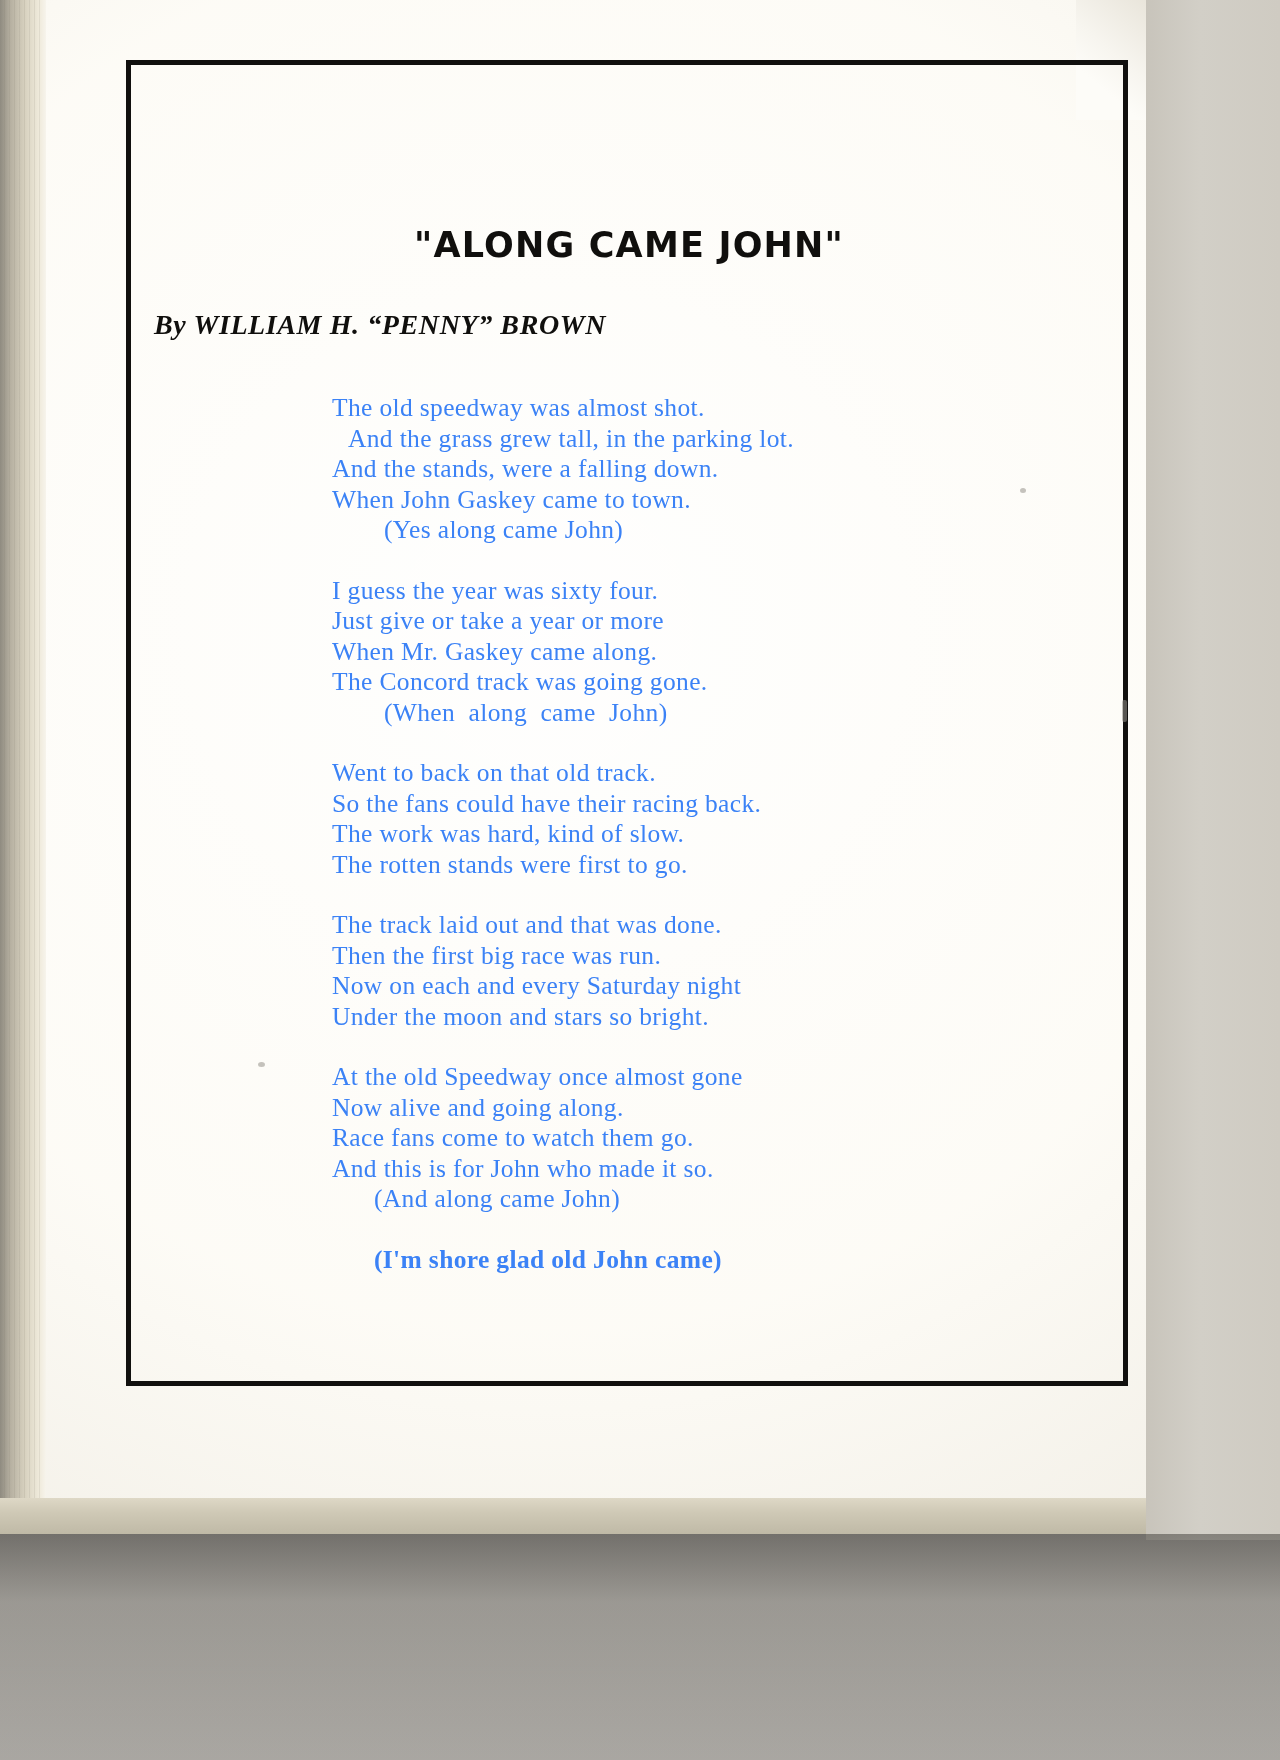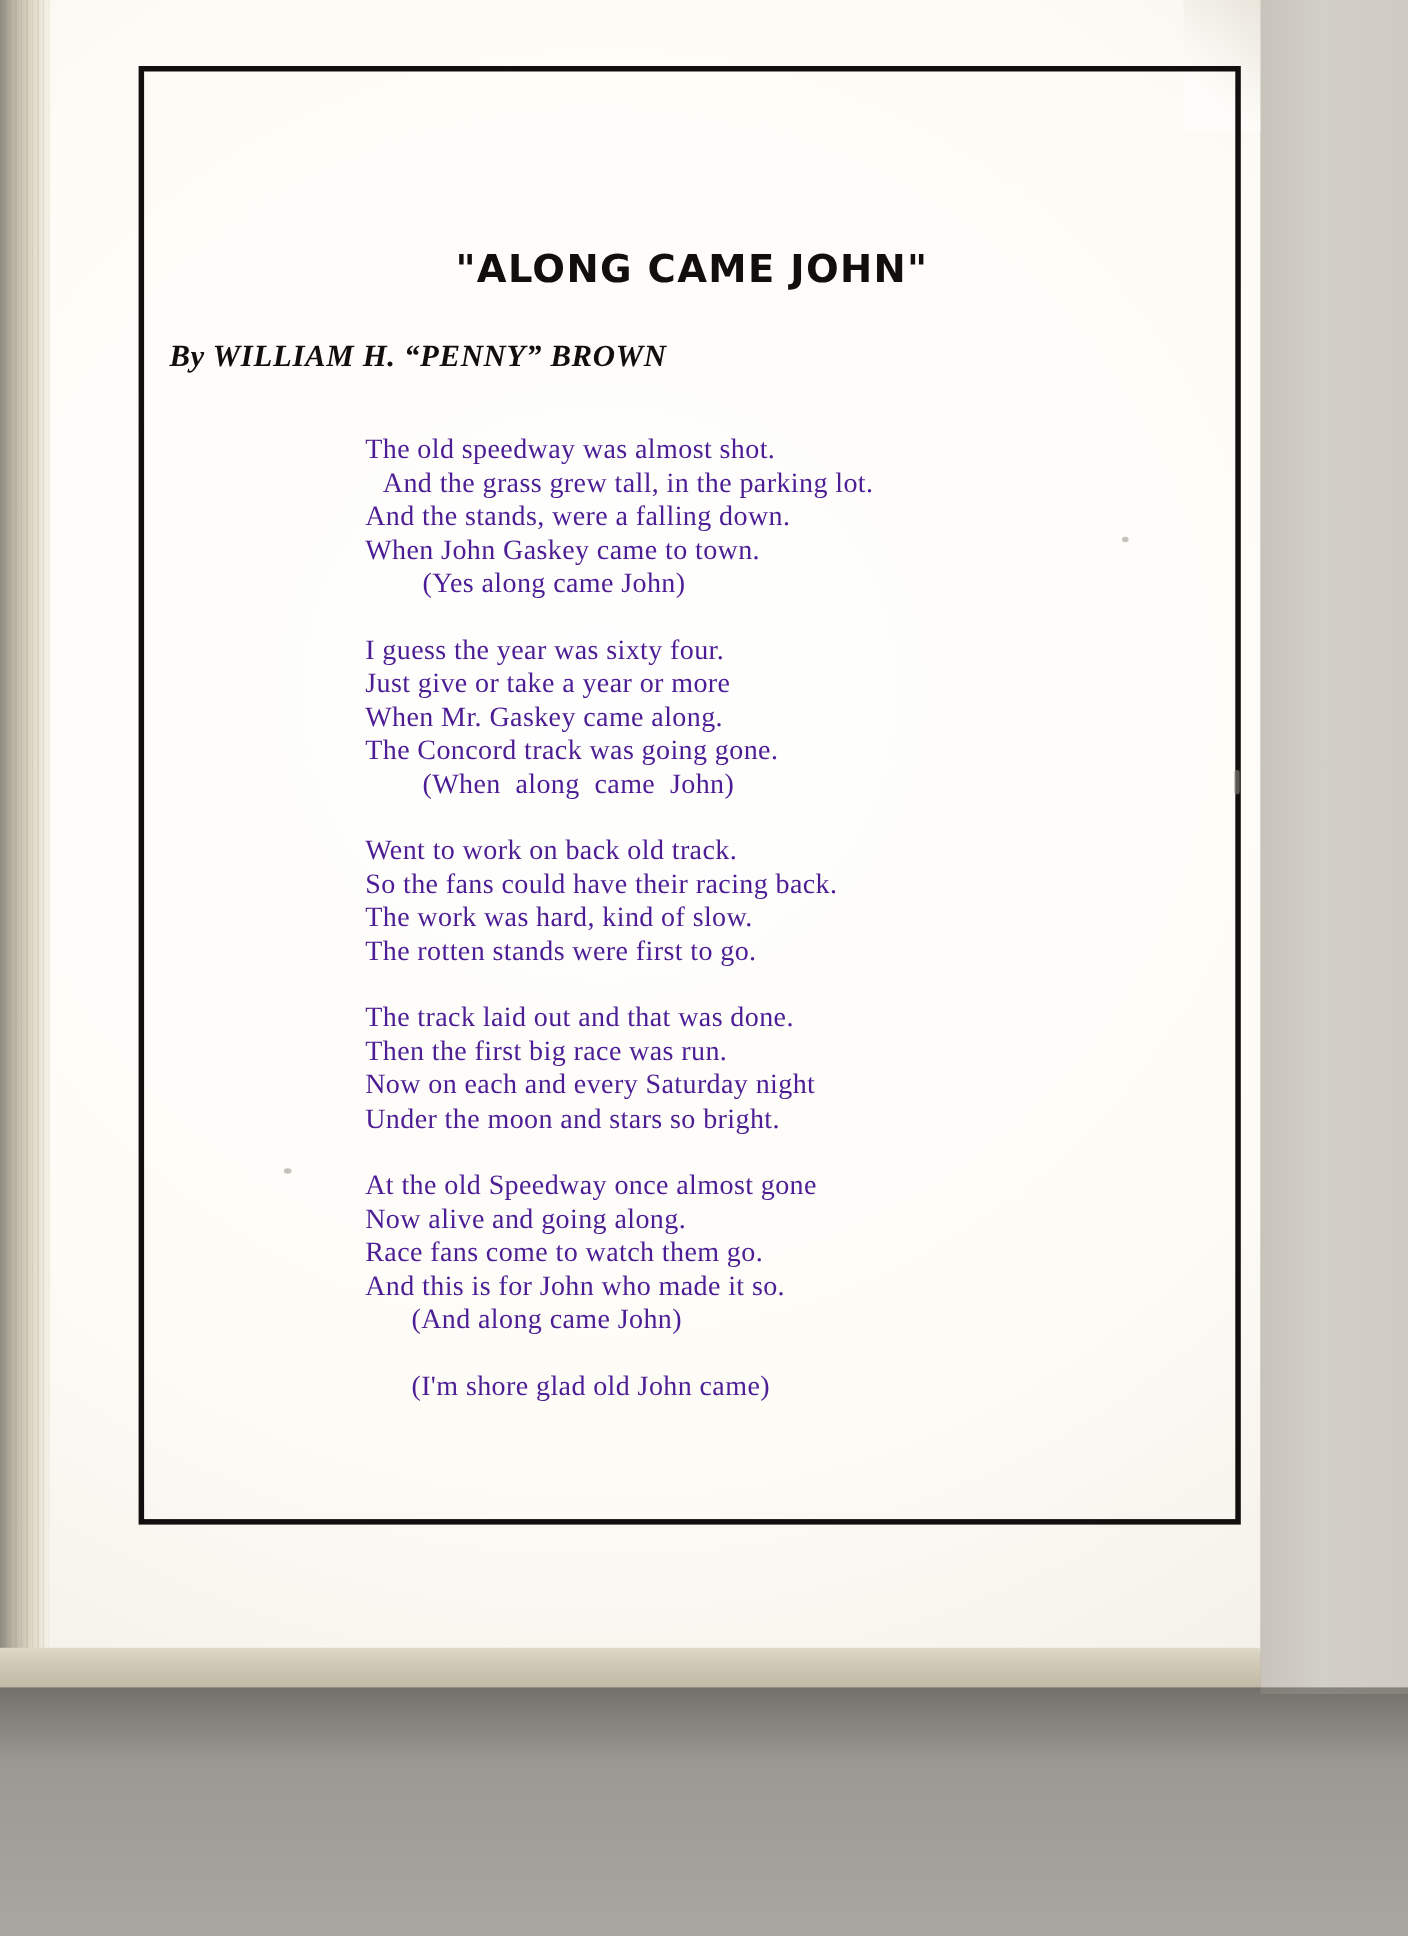--- a/index.html
+++ b/index.html
@@ -164,31 +164,32 @@
     margin-top: 52px;
     margin-left: 178px;
   }
   .stanza {
     margin: 0 0 30px 0;
   }
   .line {
     font-family: "Liberation Serif", serif;
     font-size: 25.5px;
     line-height: 30.5px;
-    color: #4c1d95;
+    color: #3b82f6;
     letter-spacing: 0.35px;
     white-space: pre;
   }
   .line.indent-1 { padding-left: 16px; }
   .line.indent-2 { padding-left: 52px; }
   .line.indent-3 { padding-left: 42px; }
 
   .coda {
     margin-top: 26px;
     margin-left: 178px;
+    font-weight: bold;
   }
   .coda .line { padding-left: 42px; }
 
   
   .speck {
     position: absolute;
     background: rgba(150,146,138,0.55);
     border-radius: 50%;
     pointer-events: none;
   }
@@ -221,21 +222,21 @@
 
         <div class="stanza">
           <div class="line">I guess the year was sixty four.</div>
           <div class="line">Just give or take a year or more</div>
           <div class="line">When Mr. Gaskey came along.</div>
           <div class="line">The Concord track was going gone.</div>
           <div class="line indent-2">(When  along  came  John)</div>
         </div>
 
         <div class="stanza">
-          <div class="line">Went to work on back old track.</div>
+          <div class="line">Went to back on that old track.</div>
           <div class="line">So the fans could have their racing back.</div>
           <div class="line">The work was hard, kind of slow.</div>
           <div class="line">The rotten stands were first to go.</div>
         </div>
 
         <div class="stanza">
           <div class="line">The track laid out and that was done.</div>
           <div class="line">Then the first big race was run.</div>
           <div class="line">Now on each and every Saturday night</div>
           <div class="line">Under the moon and stars so bright.</div>

